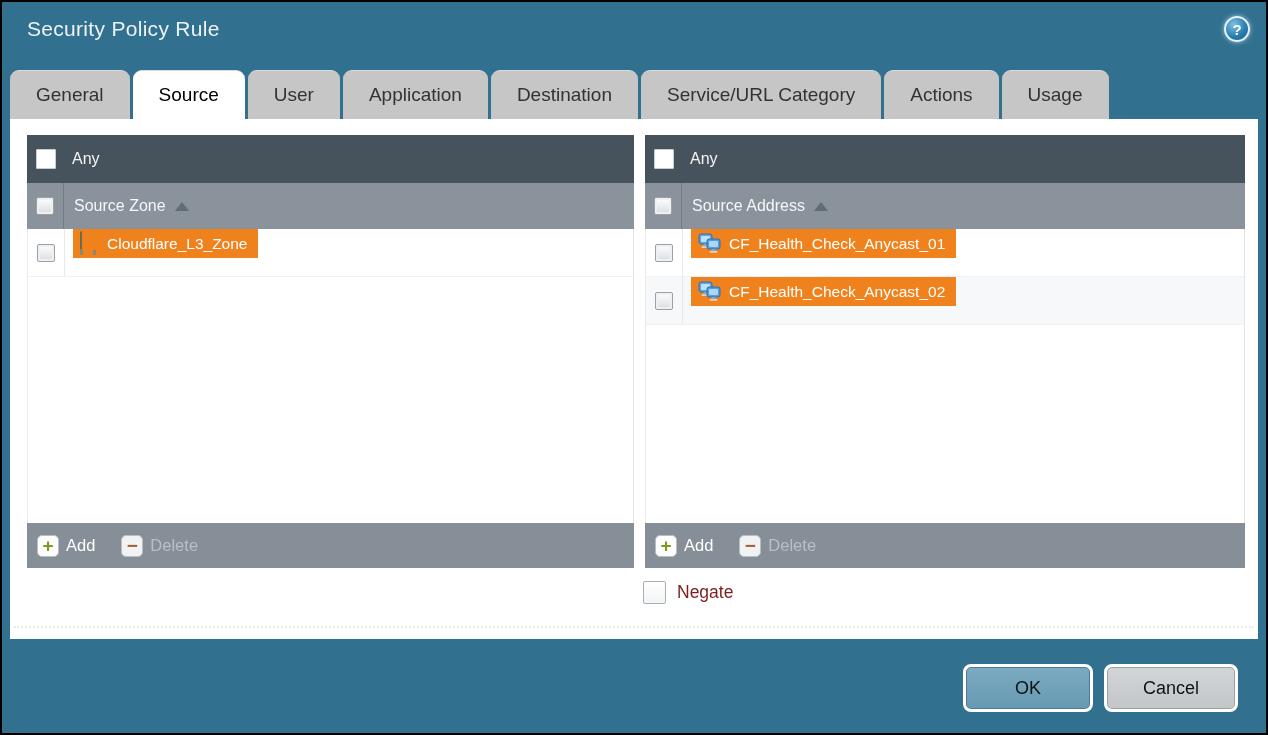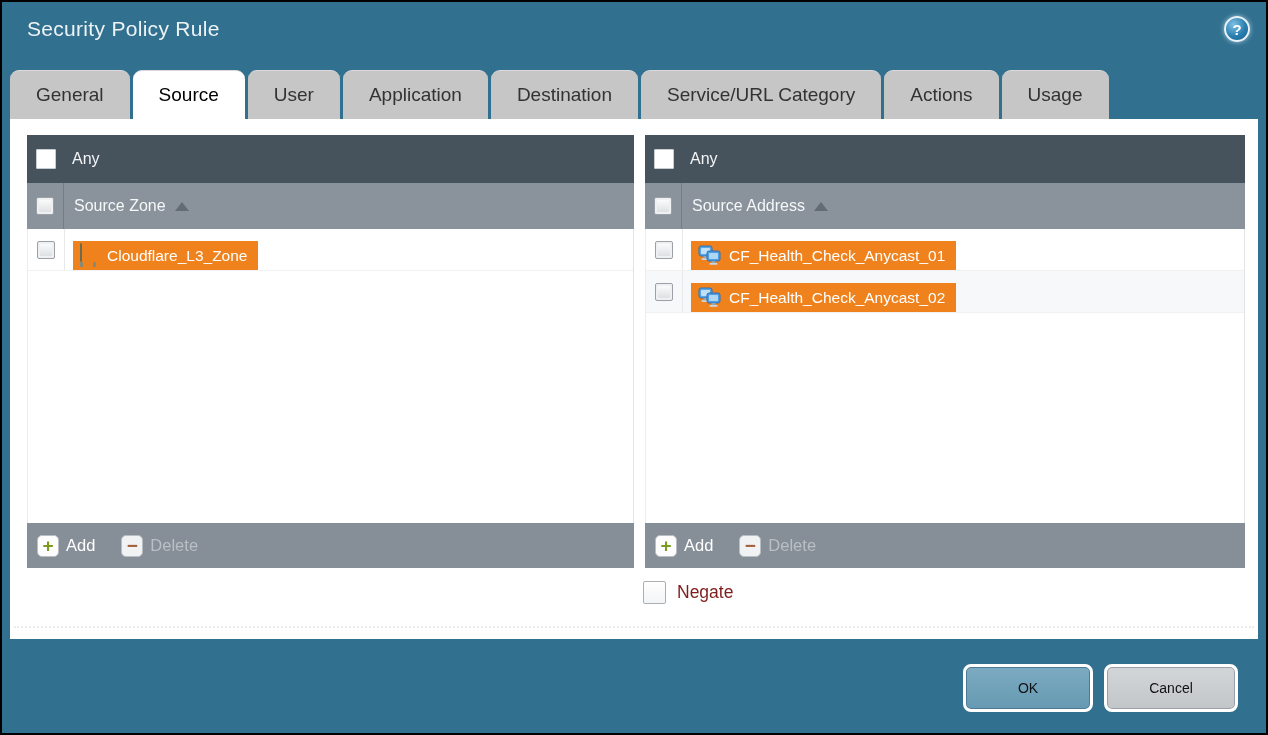--- a/index.html
+++ b/index.html
@@ -86,21 +86,21 @@
   .sort-arrow {
     width:0; height:0; margin-left:9px; display:inline-block;
     border-left:7px solid transparent; border-right:7px solid transparent;
     border-bottom:9px solid #626C76;
   }
   .panel-body {
     height:294px; background:#fff; overflow:hidden;
     border-left:1px solid #ececec; border-right:1px solid #e2e4e6;
   }
   .row {
-    height:42px; display:flex; align-items:flex-end;
+    height:48px; display:flex; align-items:flex-start;
     border-bottom:1px solid #f0f1f2;
   }
   .row:nth-child(even) { background:#f7f8f9; }
   .row .cb-cell { border-right:1px solid #e6e8ea; }
   .chip {
     margin-left:8px; height:29px;
     background:#F0821E; color:#fff; font-size:15.5px;
     display:inline-flex; align-items:center; gap:7px;
     padding:0 11px 0 7px; cursor:pointer;
   }
@@ -139,21 +139,21 @@
     width:23px; height:23px; border-radius:2px;
     border:1px solid #a9afb4;
     background:linear-gradient(#ffffff,#f3f4f5);
     cursor:pointer;
   }
   .negate-label { font-size:17.5px; color:#7f1d1d; }
   
   .btn {
     position:absolute; top:662px; height:48px;
     border:3px solid #fff; border-radius:8px;
-    font-size:14px; color:#101214;
+    font-size:18px; color:#101214;
     font-family:"Liberation Sans","DejaVu Sans",sans-serif;
     cursor:pointer;
   }
   .btn-ok {
     right:173px; width:130px;
     background:linear-gradient(#7cabc1,#6699b2);
     box-shadow:inset 0 0 0 1px #4c7b93;
   }
   .btn-cancel {
     right:28px; width:134px;

